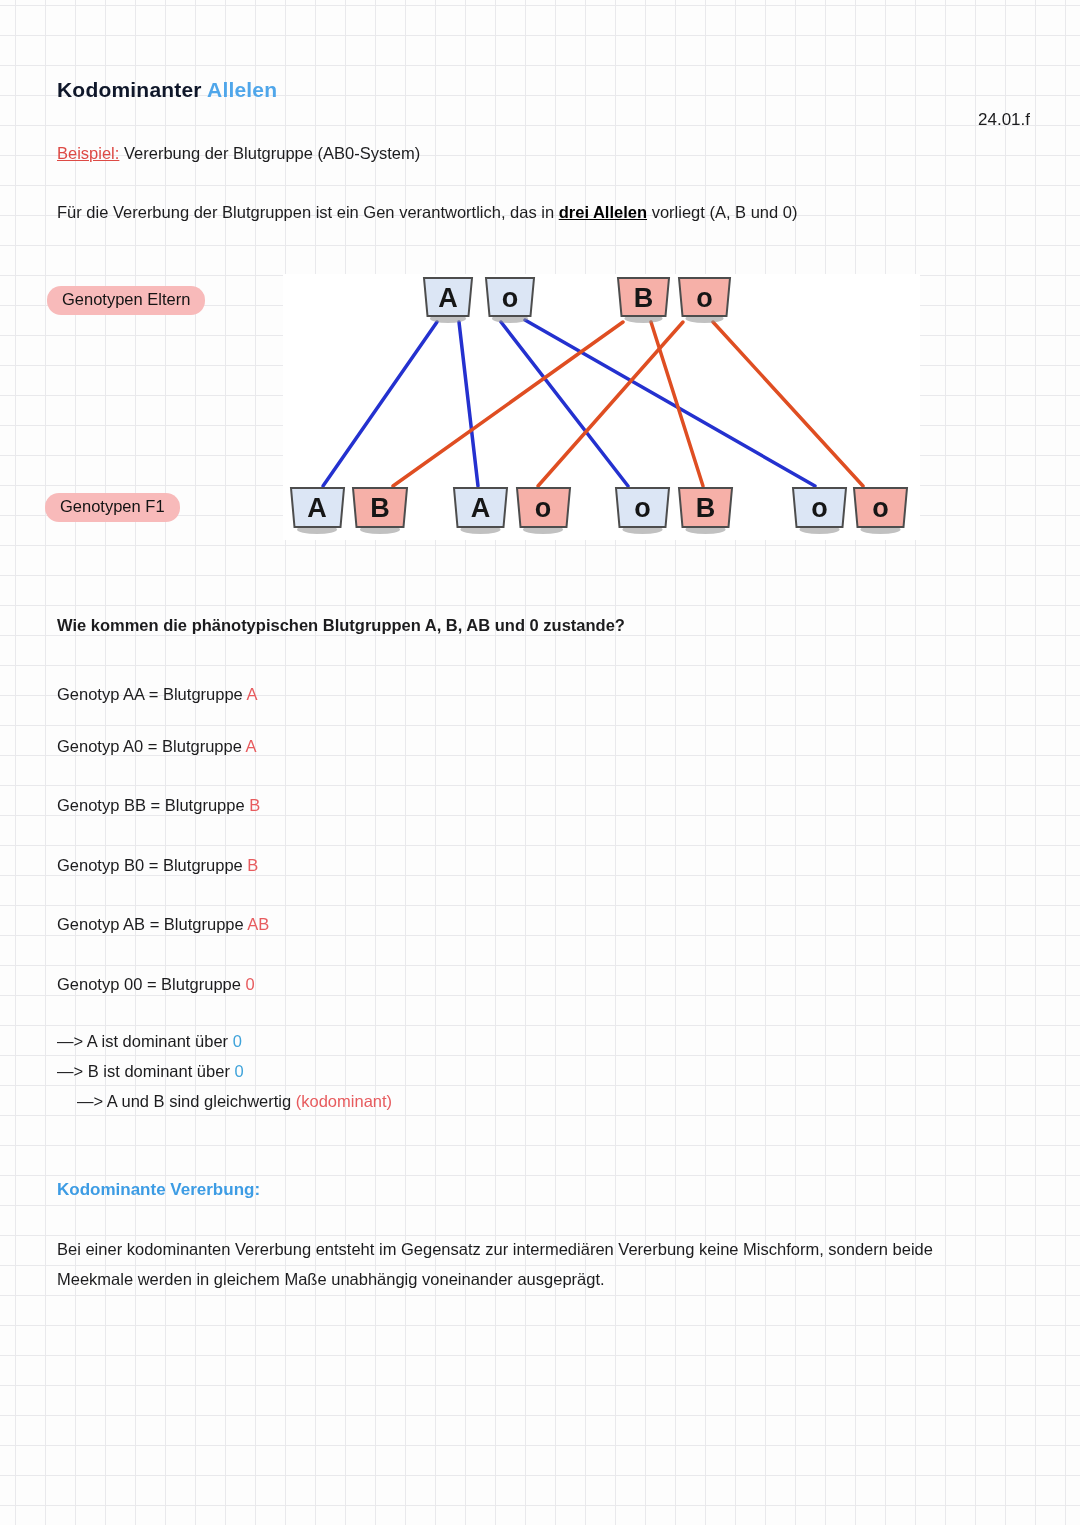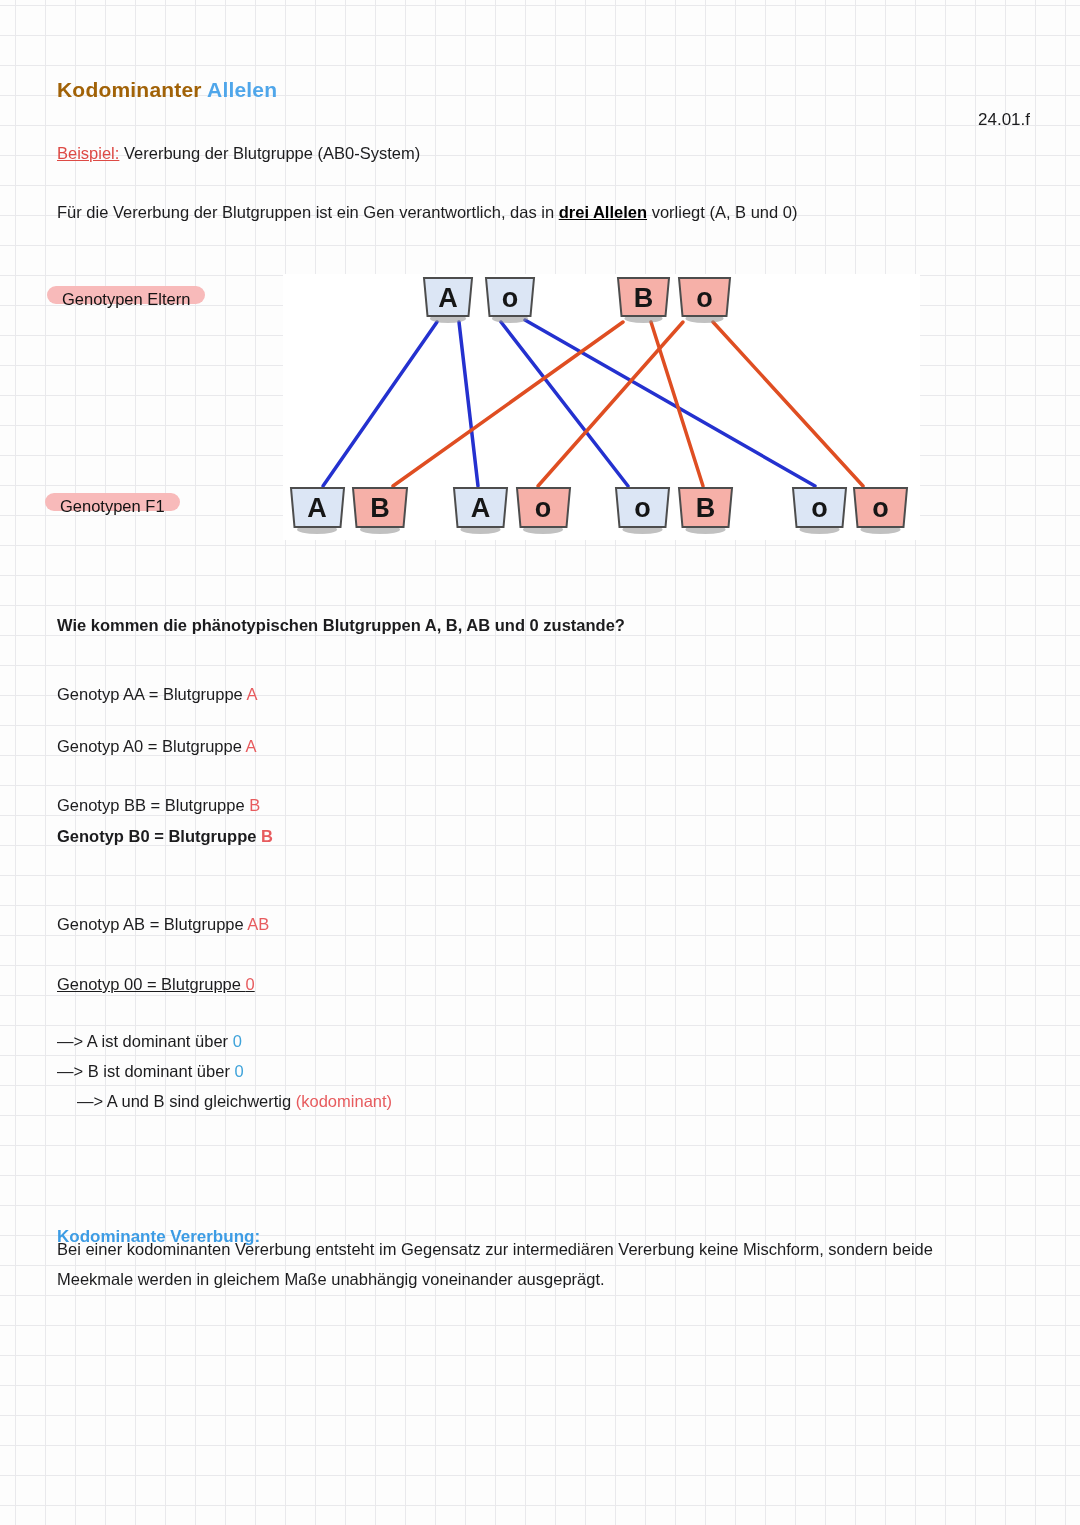--- a/index.html
+++ b/index.html
@@ -9,31 +9,31 @@
     background-color:#fdfdfd;
     background-image:
       linear-gradient(to right,#e9e9ec 1px,transparent 1px),
       linear-gradient(to bottom,#e9e9ec 1px,transparent 1px);
     background-size:30px 30px;
     background-position:15px 5px;
     color:#1c1c1e;
   }
   .abs{position:absolute;}
   .title{left:57px;top:78px;font-size:21px;font-weight:bold;letter-spacing:.2px;}
-  .title .red{color:#a16207;}
+  .title .red{color:#0f172a;}
   .title .blue{color:#4fa6ea;}
   .date{top:110px;right:50px;font-size:17px;margin-left:44px;}
   .bodyline{font-size:16.5px;line-height:20px;white-space:nowrap;}
   .left-col{left:57px;text-align:right;}
   .red-underline{color:#dd4a45;text-decoration:underline;text-decoration-color:#dd4a45;}
   .blue-bold{color:#000000;font-weight:bold;text-decoration:underline;}
   .res-red{color:#e75b5e;}
   .res-blue{color:#3fa3da;}
   .pill{
-    background:#f8baba;border-radius:14px;height:18px;line-height:27px;
+    background:#f8baba;border-radius:14px;height:29px;line-height:27px;
     padding:0 15px;font-size:16.5px;color:#141414;white-space:nowrap;
   }
   .diagram{
     left:283px;top:274px;width:637px;height:266px;background:#ffffff;
   }
   .heading-blue{font-size:17px;font-weight:bold;color:#3d9ce4;}
   svg text{font-family:"Liberation Sans","DejaVu Sans",sans-serif;font-weight:bold;fill:#161616;}
 </style>
 </head>
 <body>
@@ -125,36 +125,36 @@
 
 <div class="abs bodyline left-col" style="top:676px;margin-top:8px;">
   <span>Genotyp AA = Blutgruppe </span><span class="res-red">A</span>
 </div>
 <div class="abs bodyline left-col" style="top:736px;">
   <span>Genotyp A0 = Blutgruppe </span><span class="res-red">A</span>
 </div>
 <div class="abs bodyline left-col" style="top:795px;">
   <span>Genotyp BB = Blutgruppe </span><span class="res-red">B</span>
 </div>
-<div class="abs bodyline left-col" style="top:826px;font-weight:bold;">
+<div class="abs bodyline left-col" style="top:855px;">
   <span>Genotyp B0 = Blutgruppe </span><span class="res-red">B</span>
 </div>
 <div class="abs bodyline left-col" style="top:914px;">
   <span>Genotyp AB = Blutgruppe </span><span class="res-red">AB</span>
 </div>
-<div class="abs bodyline left-col" style="top:974px;text-decoration:underline;">
+<div class="abs bodyline left-col" style="top:974px;">
   <span>Genotyp 00 = Blutgruppe </span><span class="res-red">0</span>
 </div>
 
 <div class="abs bodyline left-col" style="top:1031px;">
   <span>—&gt; A ist dominant über </span><span class="res-blue">0</span>
 </div>
 <div class="abs bodyline left-col" style="top:1061px;">
   <span>—&gt; B ist dominant über </span><span class="res-blue">0</span>
 </div>
 <div class="abs bodyline left-col" style="top:1091px;margin-left:20px;">
   <span>—&gt; A und B sind gleichwertig </span><span class="res-red">(kodominant)</span>
 </div>
 
-<div class="abs heading-blue left-col" style="top:1180px;margin-top:47px;">Kodominante Vererbung:</div>
+<div class="abs heading-blue left-col" style="top:1180px;">Kodominante Vererbung:</div>
 
 <div class="abs bodyline left-col" style="top:1239px;">Bei einer kodominanten Vererbung entsteht im Gegensatz zur intermediären Vererbung keine Mischform, sondern beide</div>
 <div class="abs bodyline left-col" style="top:1269px;">Meekmale werden in gleichem Maße unabhängig voneinander ausgeprägt.</div>
 
 </body></html>

